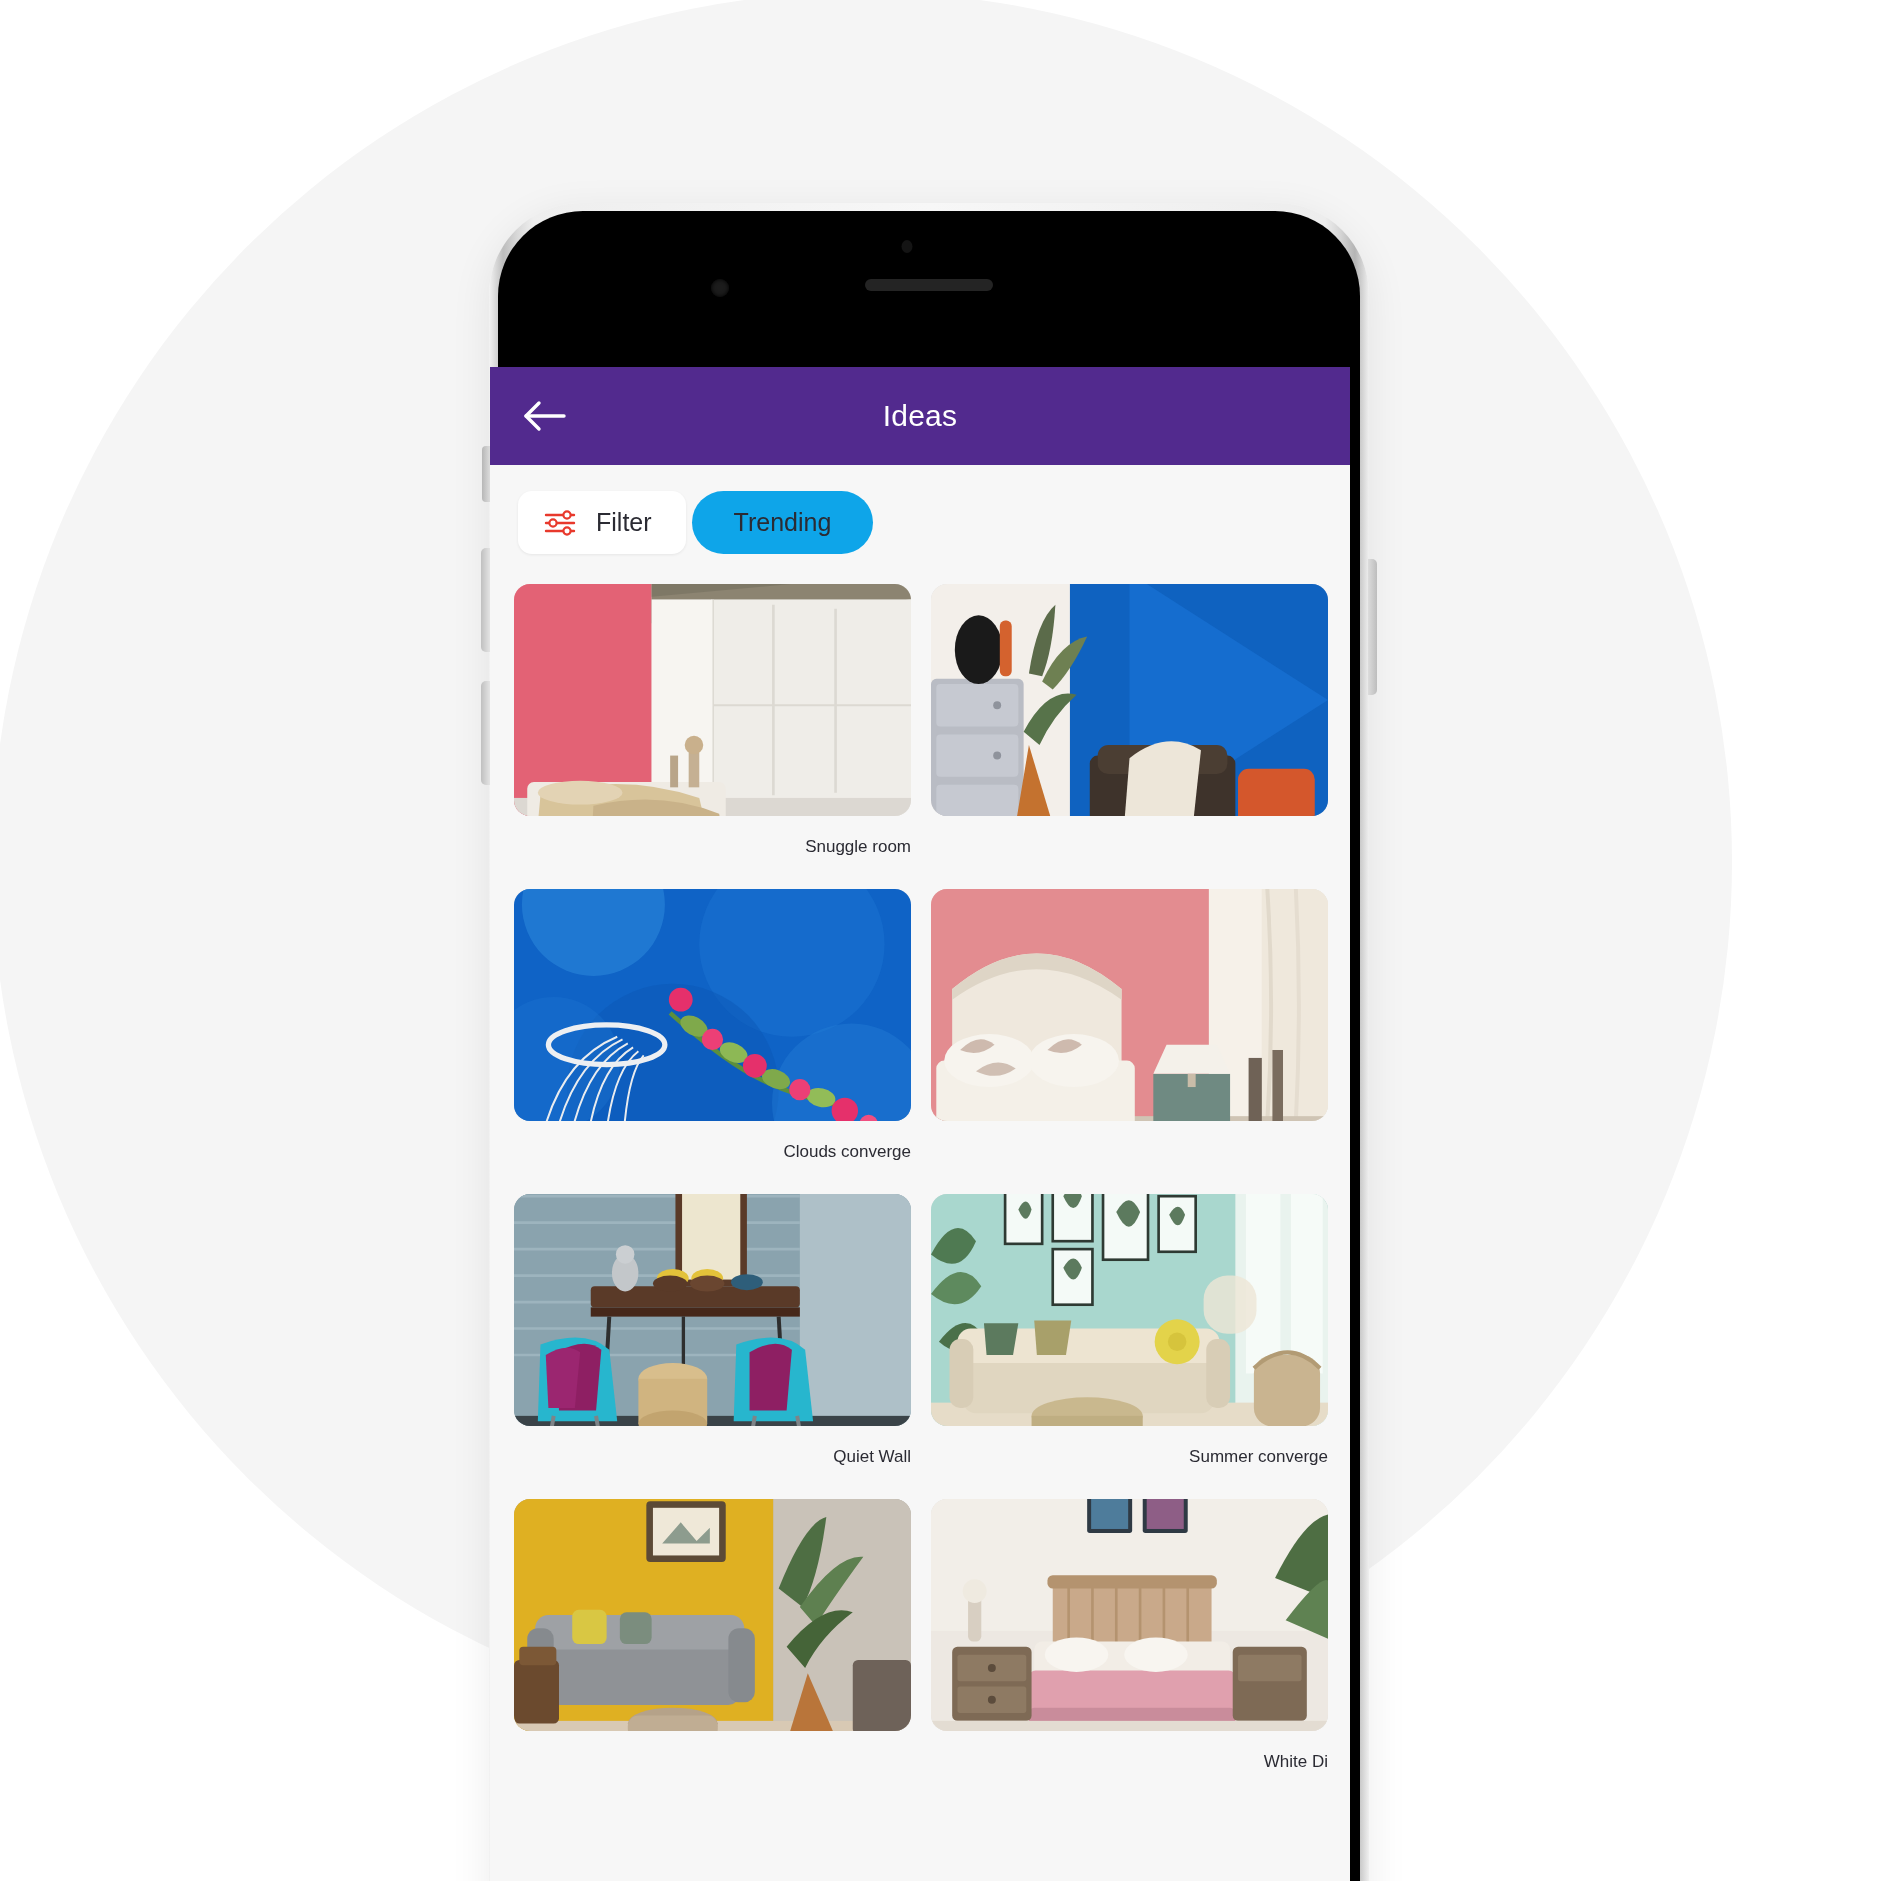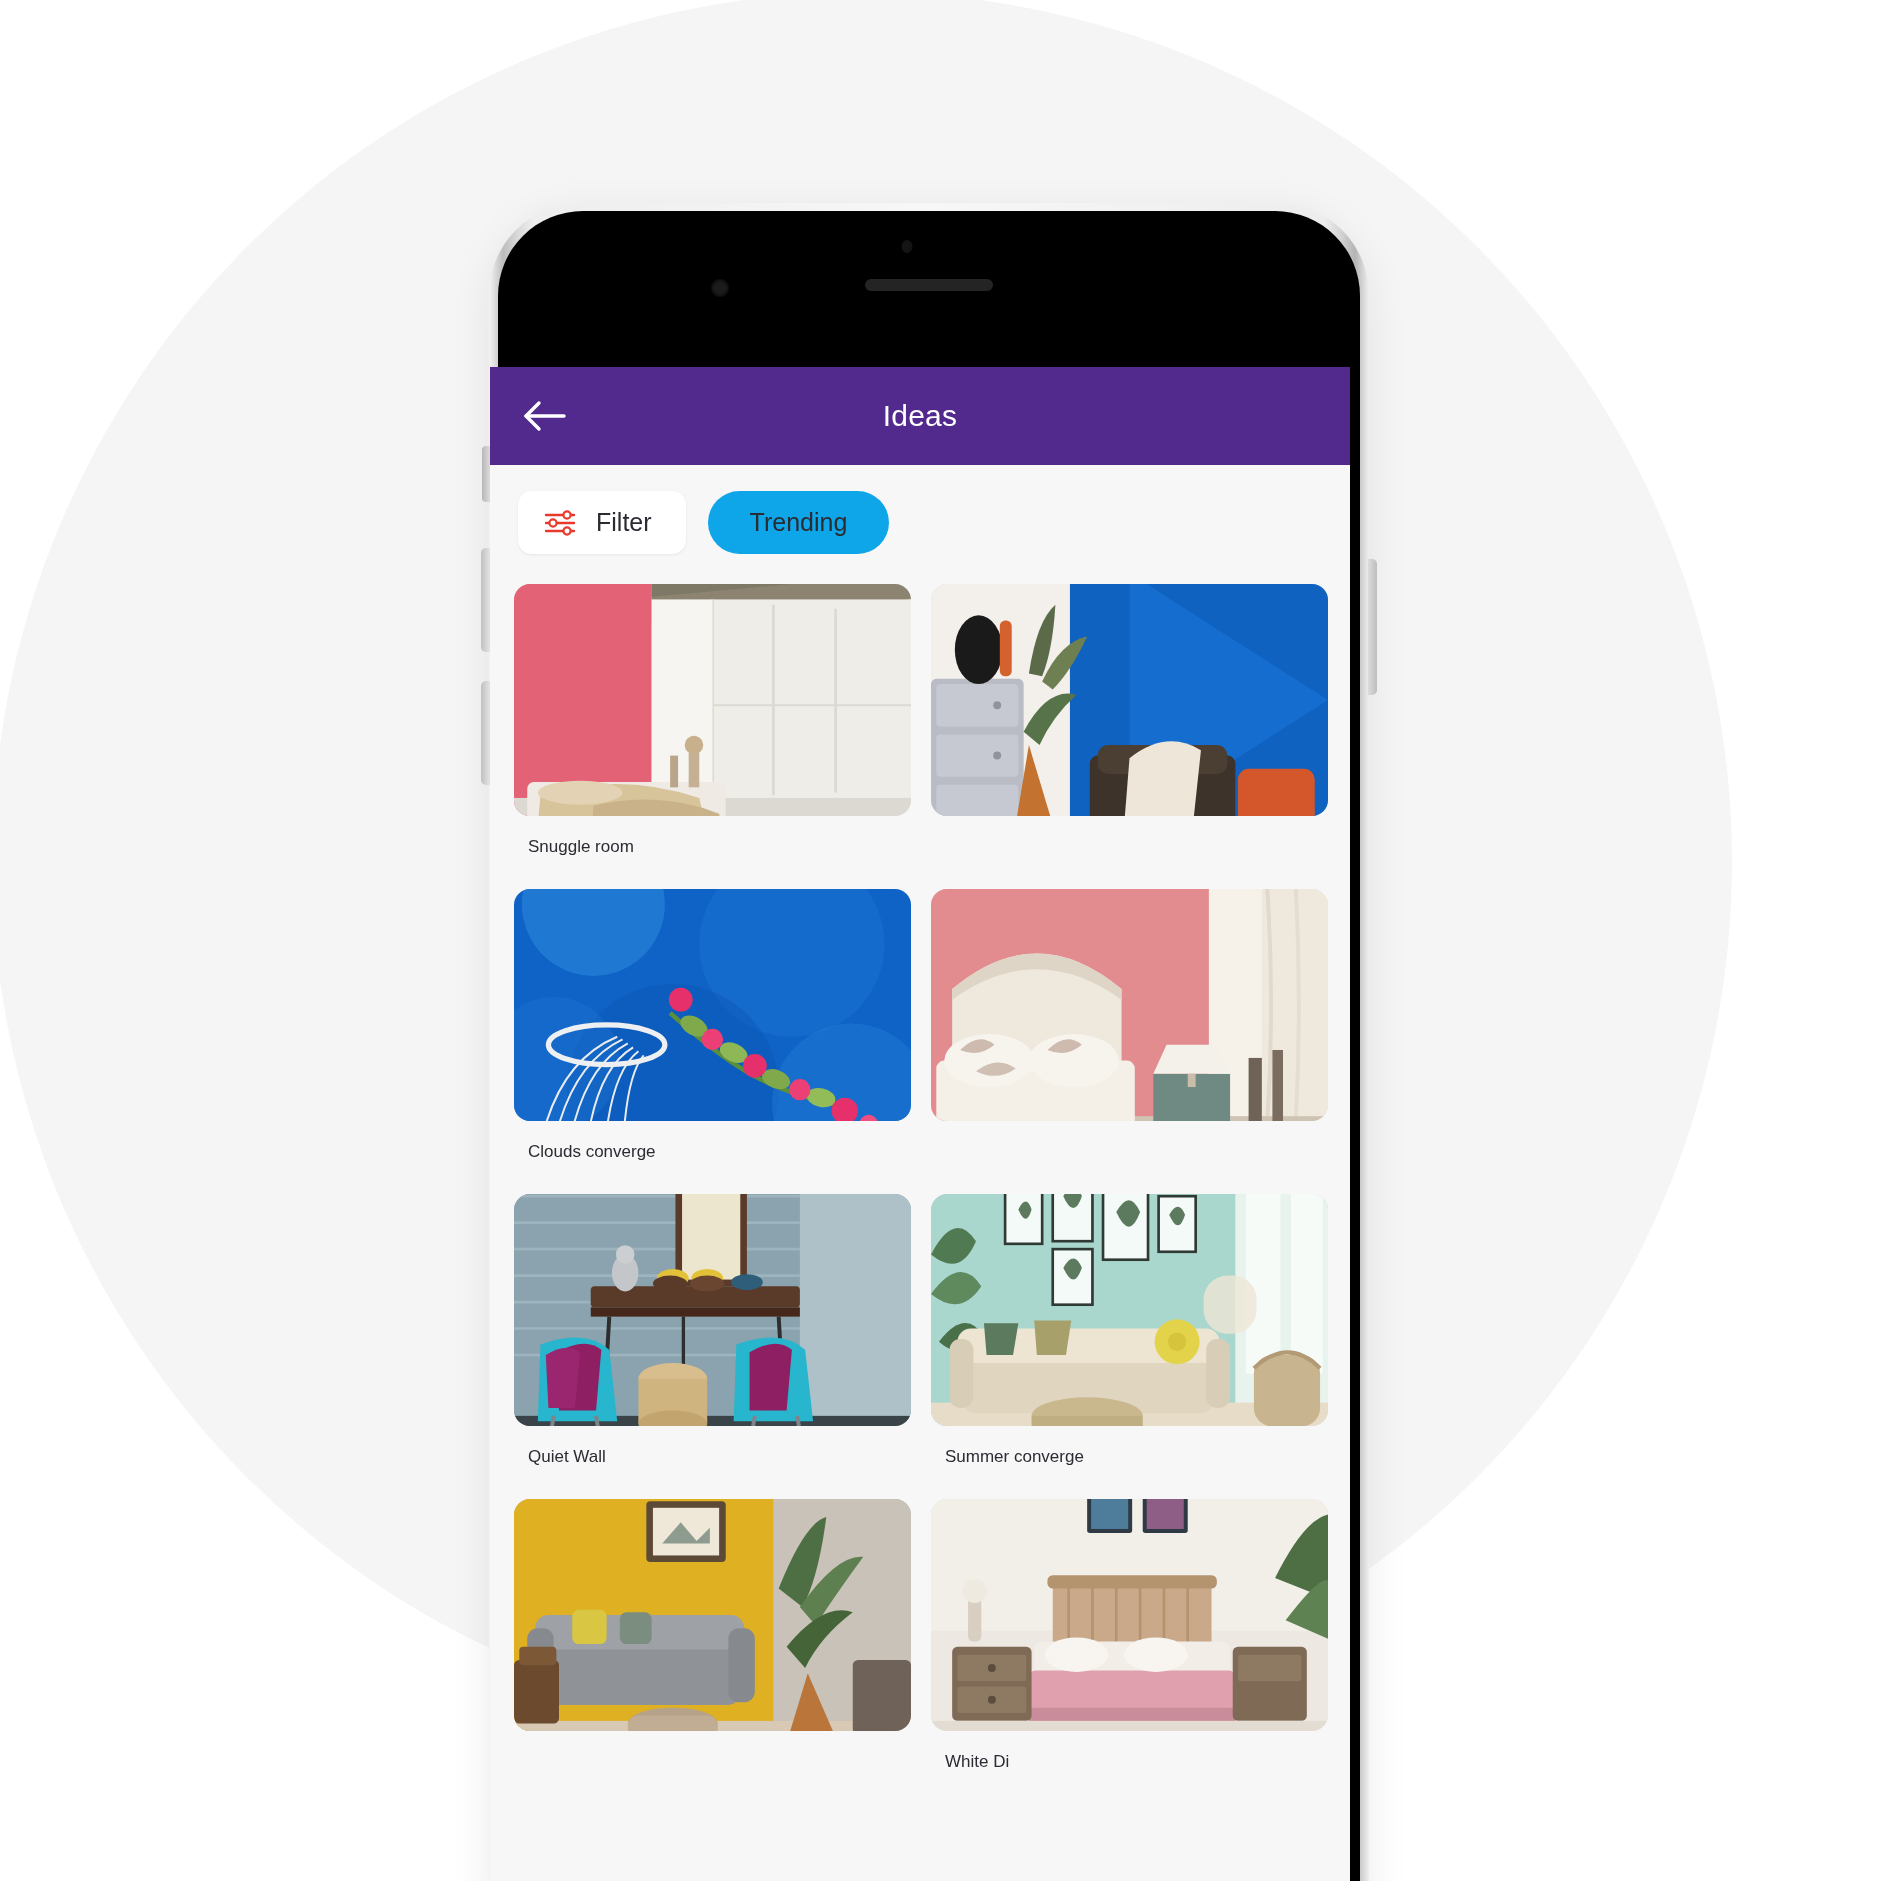--- a/index.html
+++ b/index.html
@@ -4,21 +4,21 @@
 <style>
   * { box-sizing: border-box; margin: 0; padding: 0; }
   html, body {
     width: 1881px; height: 1881px;
     background: #ffffff;
     font-family: "Liberation Sans", sans-serif;
     overflow: hidden;
   }
 
   
-  #stage { position: relative; width: 1881px; height: 1881px; background: #ffffff; }
+  #stage { position: relative; width: 1881px; height: 1881px; background: #ffffff; text-align: right; }
   #backdrop-circle {
     position: absolute;
     left: -8px; top: -8px;
     width: 1740px; height: 1740px;
     border-radius: 50%;
     background: #f5f5f5;
   }
 
   
   #phone {
@@ -108,21 +108,21 @@
     left: 0; right: 0; top: 0; bottom: 0;
     display: flex; align-items: center; justify-content: center;
     color: #ffffff;
     font-size: 30px;
     letter-spacing: .2px;
     pointer-events: none;
   }
 
   
   #filter-row {
-    display: flex; align-items: center; gap: 22px;
+    display: flex; align-items: center; gap: 6px;
     padding: 26px 26px 26px 28px;
     background: #f7f7f7;
   }
   #filter-chip {
     display: flex; align-items: center; gap: 18px;
     background: #ffffff;
     border-radius: 14px;
     padding: 17px 34px 17px 26px;
     box-shadow: 0 1px 3px rgba(0,0,0,.07);
     cursor: pointer;

